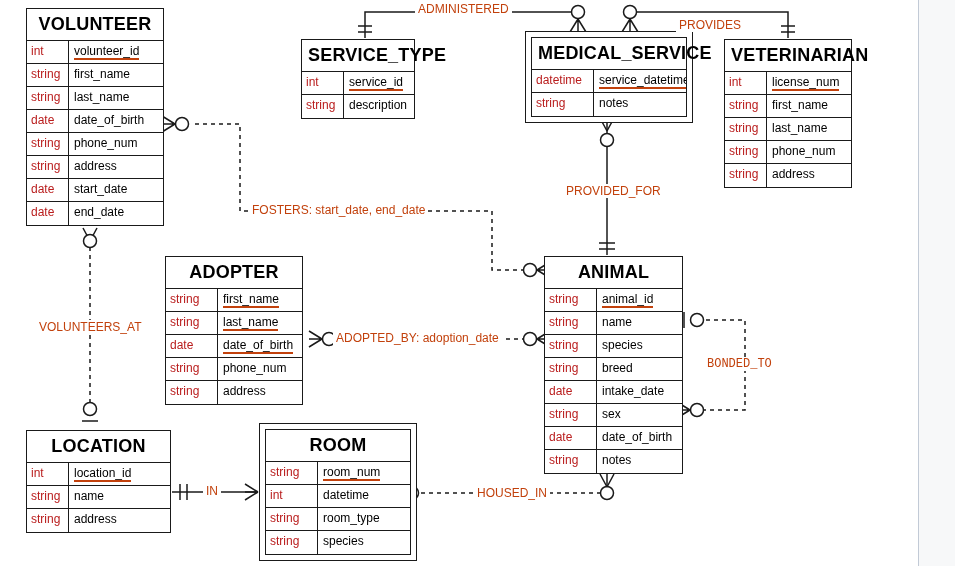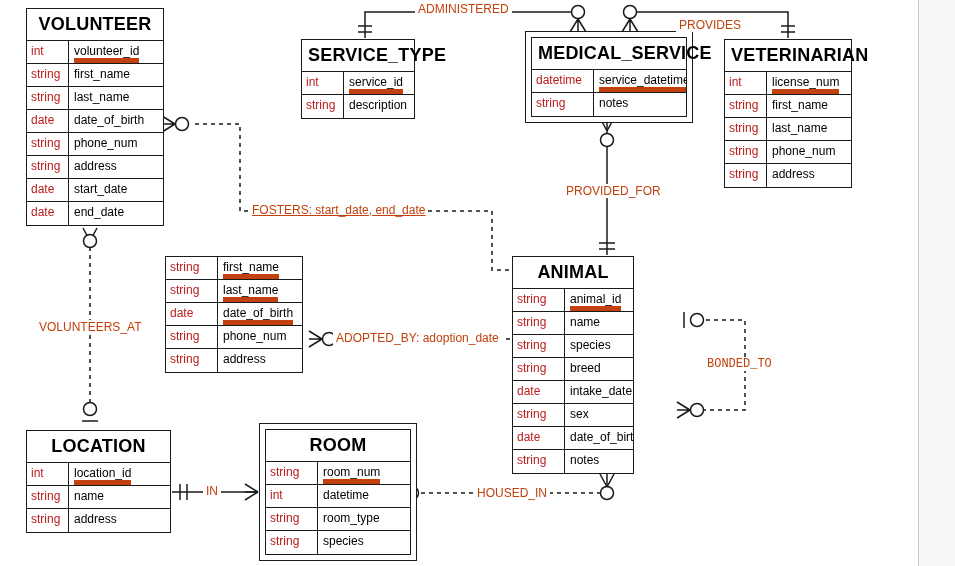--- a/index.html
+++ b/index.html
@@ -71,21 +71,21 @@
   .c-name{
     flex:1 1 auto;
     font-size:12px;
     color:#000;
     padding:3px 0 0 5px;
     box-sizing:border-box;
     white-space:nowrap;
     overflow:hidden;
   }
   .c-name.pk > span{
-    border-bottom:6px solid #c2410c;
+    border-bottom:2px solid #c2410c;
     padding-bottom:0px;
   }
   .wide .c-type{width:52px;}
   .vwide .c-type{width:62px;}
 
   
   .rel-label{
     position:absolute;
     font-size:12px;
     color:#c2410c;
@@ -253,20 +253,21 @@
       <div class="c-type">string</div>
       <div class="c-name">phone_num</div>
     </div>
     <div class="row">
       <div class="c-type">string</div>
       <div class="c-name">address</div>
     </div>
   </div>
 
   <div class="entity wide" id="ent-adopter" style="left:165px;top:256px;width:138px;">
+    <div class="ent-title">ADOPTER</div>
     <div class="row wide">
       <div class="c-type">string</div>
       <div class="c-name pk"><span>first_name</span></div>
     </div>
     <div class="row wide">
       <div class="c-type">string</div>
       <div class="c-name pk"><span>last_name</span></div>
     </div>
     <div class="row wide">
       <div class="c-type">date</div>
@@ -275,21 +276,21 @@
     <div class="row wide">
       <div class="c-type">string</div>
       <div class="c-name">phone_num</div>
     </div>
     <div class="row wide">
       <div class="c-type">string</div>
       <div class="c-name">address</div>
     </div>
   </div>
 
-  <div class="entity wide" id="ent-animal" style="left:512px;top:256px;width:122px;">
+  <div class="entity wide" id="ent-animal" style="left:544px;top:256px;width:139px;">
     <div class="ent-title">ANIMAL</div>
     <div class="row wide">
       <div class="c-type">string</div>
       <div class="c-name pk"><span>animal_id</span></div>
     </div>
     <div class="row wide">
       <div class="c-type">string</div>
       <div class="c-name">name</div>
     </div>
     <div class="row wide">
@@ -355,21 +356,21 @@
       </div>
     </div>
   </div>
 
   <div class="rel-label" style="left:415px;top:2px;">ADMINISTERED</div>
 
   <div class="rel-label" style="left:676px;top:2px;margin-top:16px;">PROVIDES</div>
 
   <div class="rel-label" style="left:563px;top:184px;">PROVIDED_FOR</div>
 
-  <div class="rel-label" style="left:249px;top:203px;text-decoration:underline;">FOSTERS: start_date, end_date</div>
+  <div class="rel-label" style="left:249px;top:203px;">FOSTERS: start_date, end_date</div>
 
   <div class="rel-label" style="left:333px;top:331px;">ADOPTED_BY: adoption_date</div>
 
   <div class="rel-label" style="left:36px;top:320px;">VOLUNTEERS_AT</div>
 
   <div class="rel-label" style="left:704px;top:357px;font-family:Liberation Mono, monospace;">BONDED_TO</div>
 
   <div class="rel-label" style="left:203px;top:484px;">IN</div>
 
   <div class="rel-label" style="left:474px;top:486px;">HOUSED_IN</div>

